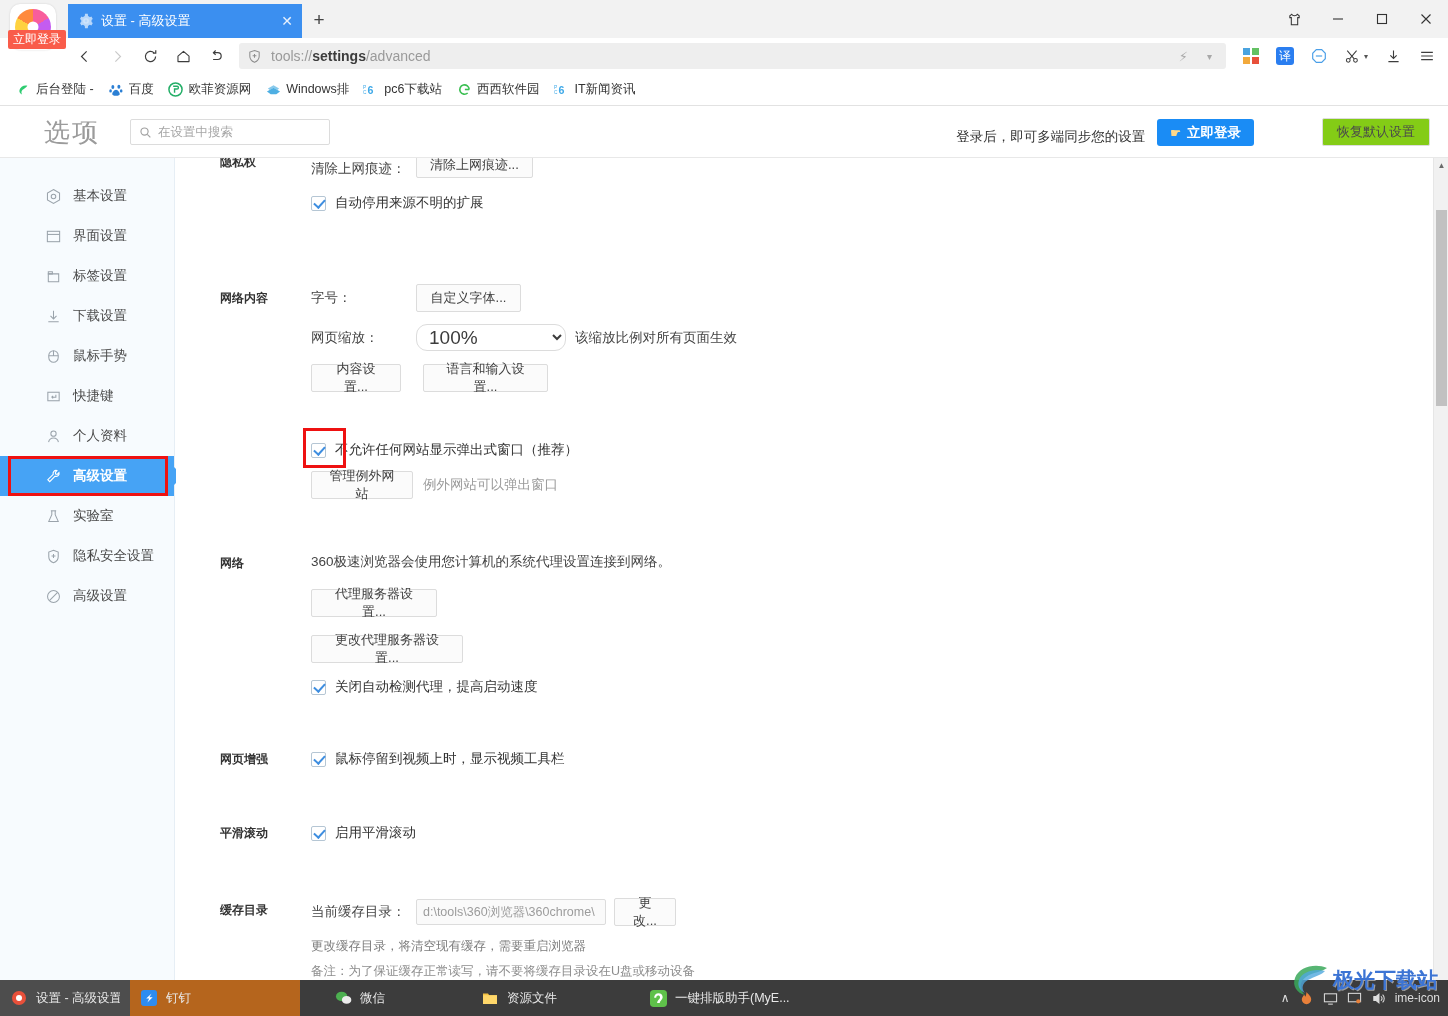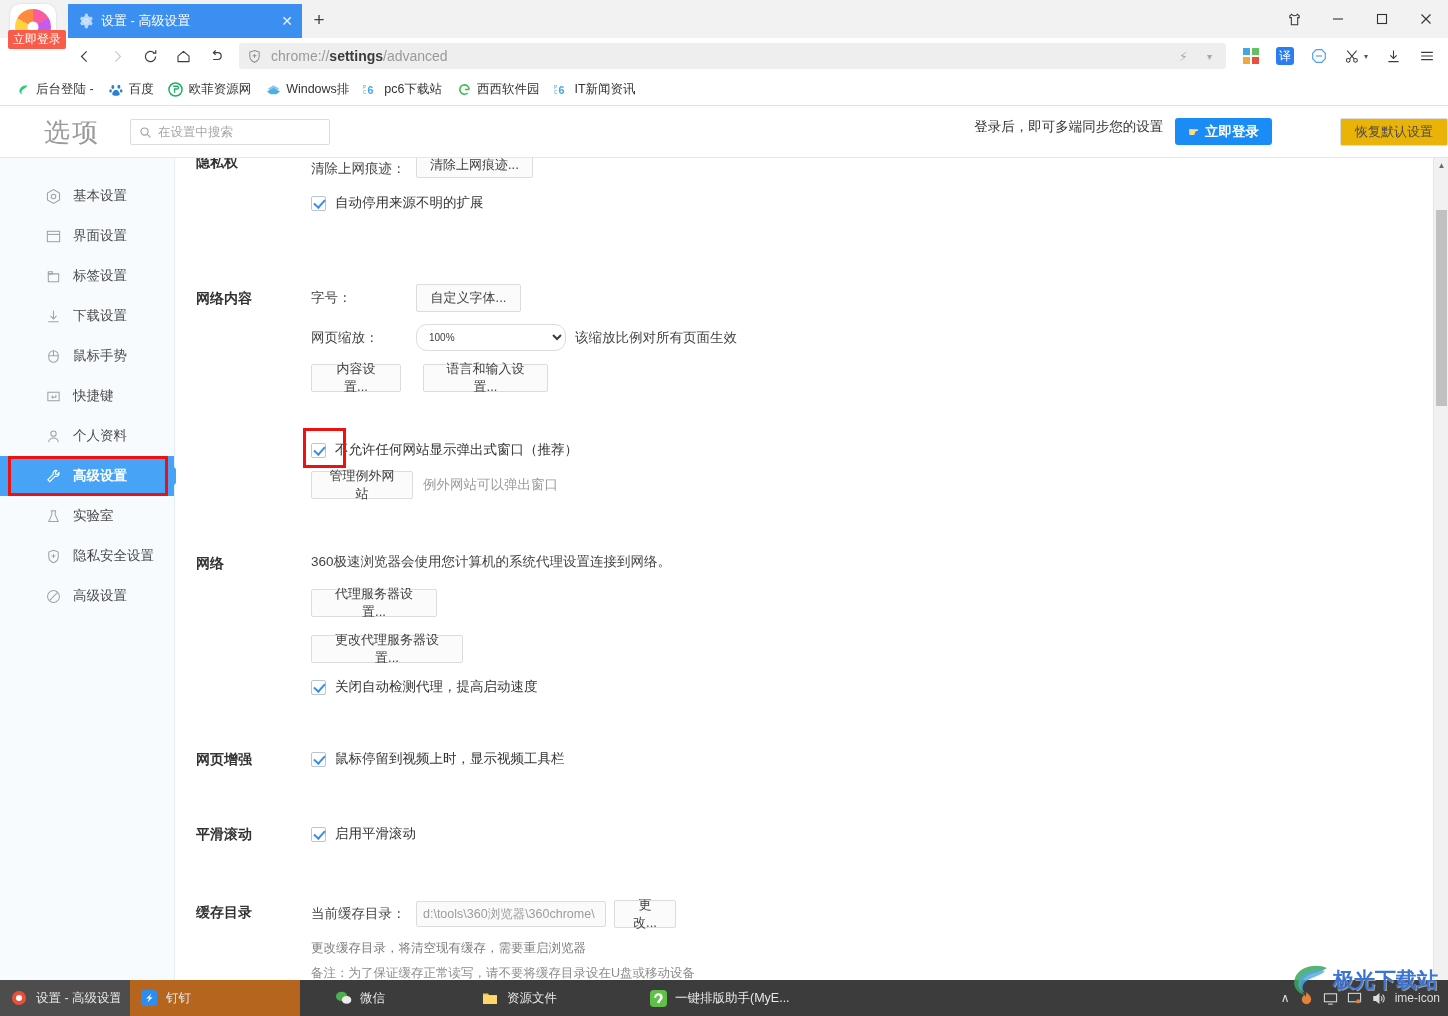--- a/index.html
+++ b/index.html
@@ -147,32 +147,32 @@
     border: 1px solid #dcdcdc; border-radius: 2px;
     display:flex; align-items:center; padding: 0 8px; background:#fff;
   }
   .search-wrap .sicon { color:#a0a0a0; margin-right:6px; display:flex;}
   .search-wrap input {
     border:0; outline:0; font-size:12.5px; color:#333; width:100%;
     font-family: "Liberation Sans", sans-serif; background:transparent;
   }
   .search-wrap input::placeholder { color:#a6a6a6; }
 
-  .hdr-right { margin-left:auto; display:flex; align-items:flex-start; padding-right: 0;}
+  .hdr-right { margin-left:auto; display:flex; align-items:flex-end; padding-right: 18px;}
   .sync-text { font-size:13.5px; color:#333; margin-right:12px; }
   .login-btn {
     background:#1a8cf5; color:#fff; font-size:13.5px; font-weight:700;
     height:27px; padding:0 13px; border-radius:3px;
     display:flex; align-items:center; border:0;
     font-family:"Liberation Sans", sans-serif;
   }
   .login-btn .hand { margin-right:6px; color:#ffd98a; font-size:12px;}
   .reset-btn {
     margin-left: 68px;
-    background:#eab308; border:1px solid #dcdcdc; border-radius:2px;
+    background:#84cc16; border:1px solid #dcdcdc; border-radius:2px;
     height:28px; padding:0 14px; font-size:13px; color:#4a4a4a;
     font-family:"Liberation Sans", sans-serif;
   }
 
   
   .sidebar {
     position:absolute; top:158px; left:0; width:175px; height: 822px;
     background:#f7fbfe; border-right:1px solid #e6eef5;
   }
   .side-item {
@@ -195,37 +195,37 @@
     border:3px solid #ee1111; pointer-events:none;
   }
 
   
   .content {
     position:absolute; top:158px; left:176px; width:1242px; height:822px;
     background:#fff; overflow:hidden;
   }
   .row { display:flex; }
   .sec-title {
-    width:135px; flex:none; font-size:14px; font-weight:700; color:#333;
-    padding-left: 20px;
+    width:135px; flex:none; font-size:12px; font-weight:700; color:#333;
+    padding-left: 44px;
   }
   .sec-body { flex:1; }
 
   .lbl { font-size:13.5px; color:#444; }
   .lbl-muted { font-size:13.5px; color:#9a9a9a; }
 
   .btn {
     background:#fbfbfb; border:1px solid #dcdcdc; border-radius:2px;
     height:28px; padding:0 13px; font-size:13px; color:#3f3f3f;
     font-family:"Liberation Sans", sans-serif; display:inline-flex;
     align-items:center; justify-content:center;
   }
   select.zoom-select {
     width:150px; height:27px; border:1px solid #dcdcdc; border-radius:11px;
-    background:#fff; font-size:10px; color:#3c3c3c; padding-left:8px;
+    background:#fff; font-size:19px; color:#3c3c3c; padding-left:8px;
     font-family:"Liberation Sans", sans-serif;
   }
   .cbrow { display:flex; align-items:center; }
   .cb {
     width:15px; height:15px; border:1px solid #b5c6d4; border-radius:2px;
     background:#fff; position:relative; flex:none; margin-right:9px;
   }
   .cb.checked::after{
     content:""; position:absolute; left:4px; top:0px;
     width:5px; height:9px; border:solid #3e8ee0;
@@ -366,21 +366,21 @@
     </svg>
   </div>
 
   <div class="omnibox">
     <span class="shield">
       <svg width="15" height="15" viewBox="0 0 16 16" fill="none" stroke="currentColor" stroke-width="1.1">
         <path d="M8 1.6l5 1.7v4.3c0 3-2.1 5.3-5 6.6-2.9-1.3-5-3.6-5-6.6V3.3z"></path>
         <path d="M8 5.2v4M6 7.2h4"></path>
       </svg>
     </span>
-    <span class="url"><span>chrome://</span><b>settings</b><span>/advanced</span></span>
+    <span class="url"><span>tools://</span><b>settings</b><span>/advanced</span></span>
     <span class="lightning">⚡</span>
     <span class="chev">▾</span>
   </div>
 
   <div class="ext-icons">
     <div class="ebtn">
       <div class="ms-squares">
         <i style="background:#4aa3df"></i>
           <i style="background:#63c163"></i>
         <i style="background:#f2a93b"></i>

